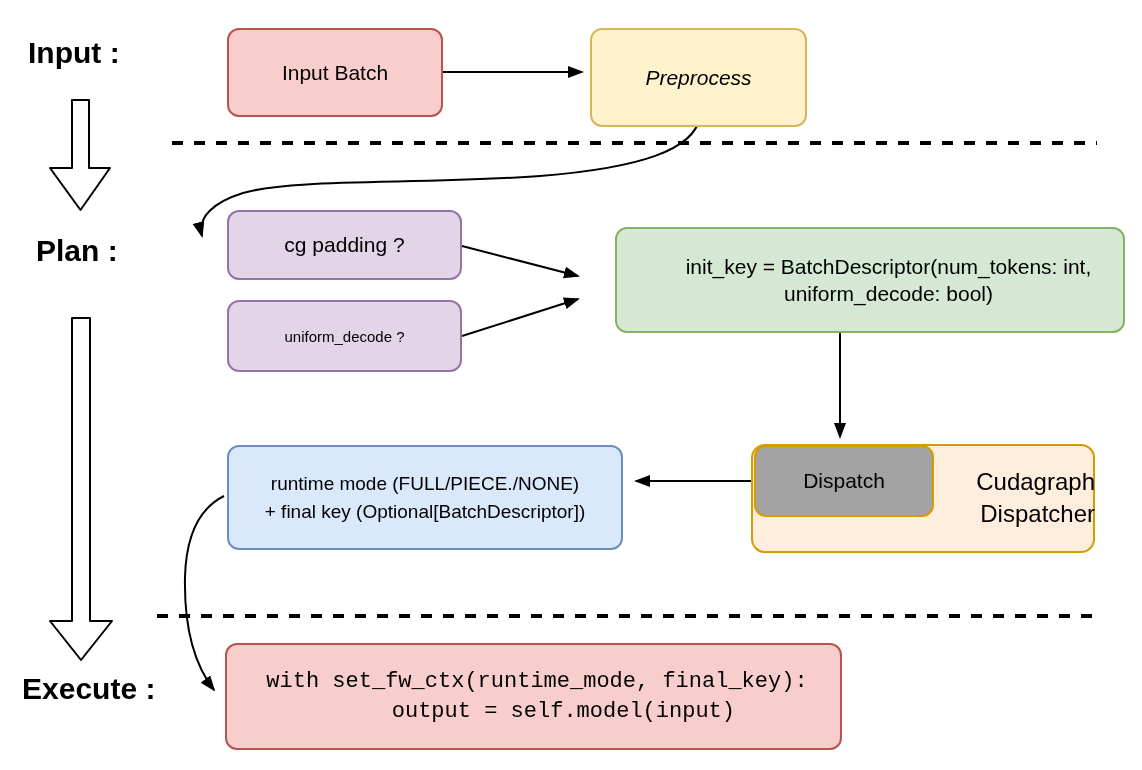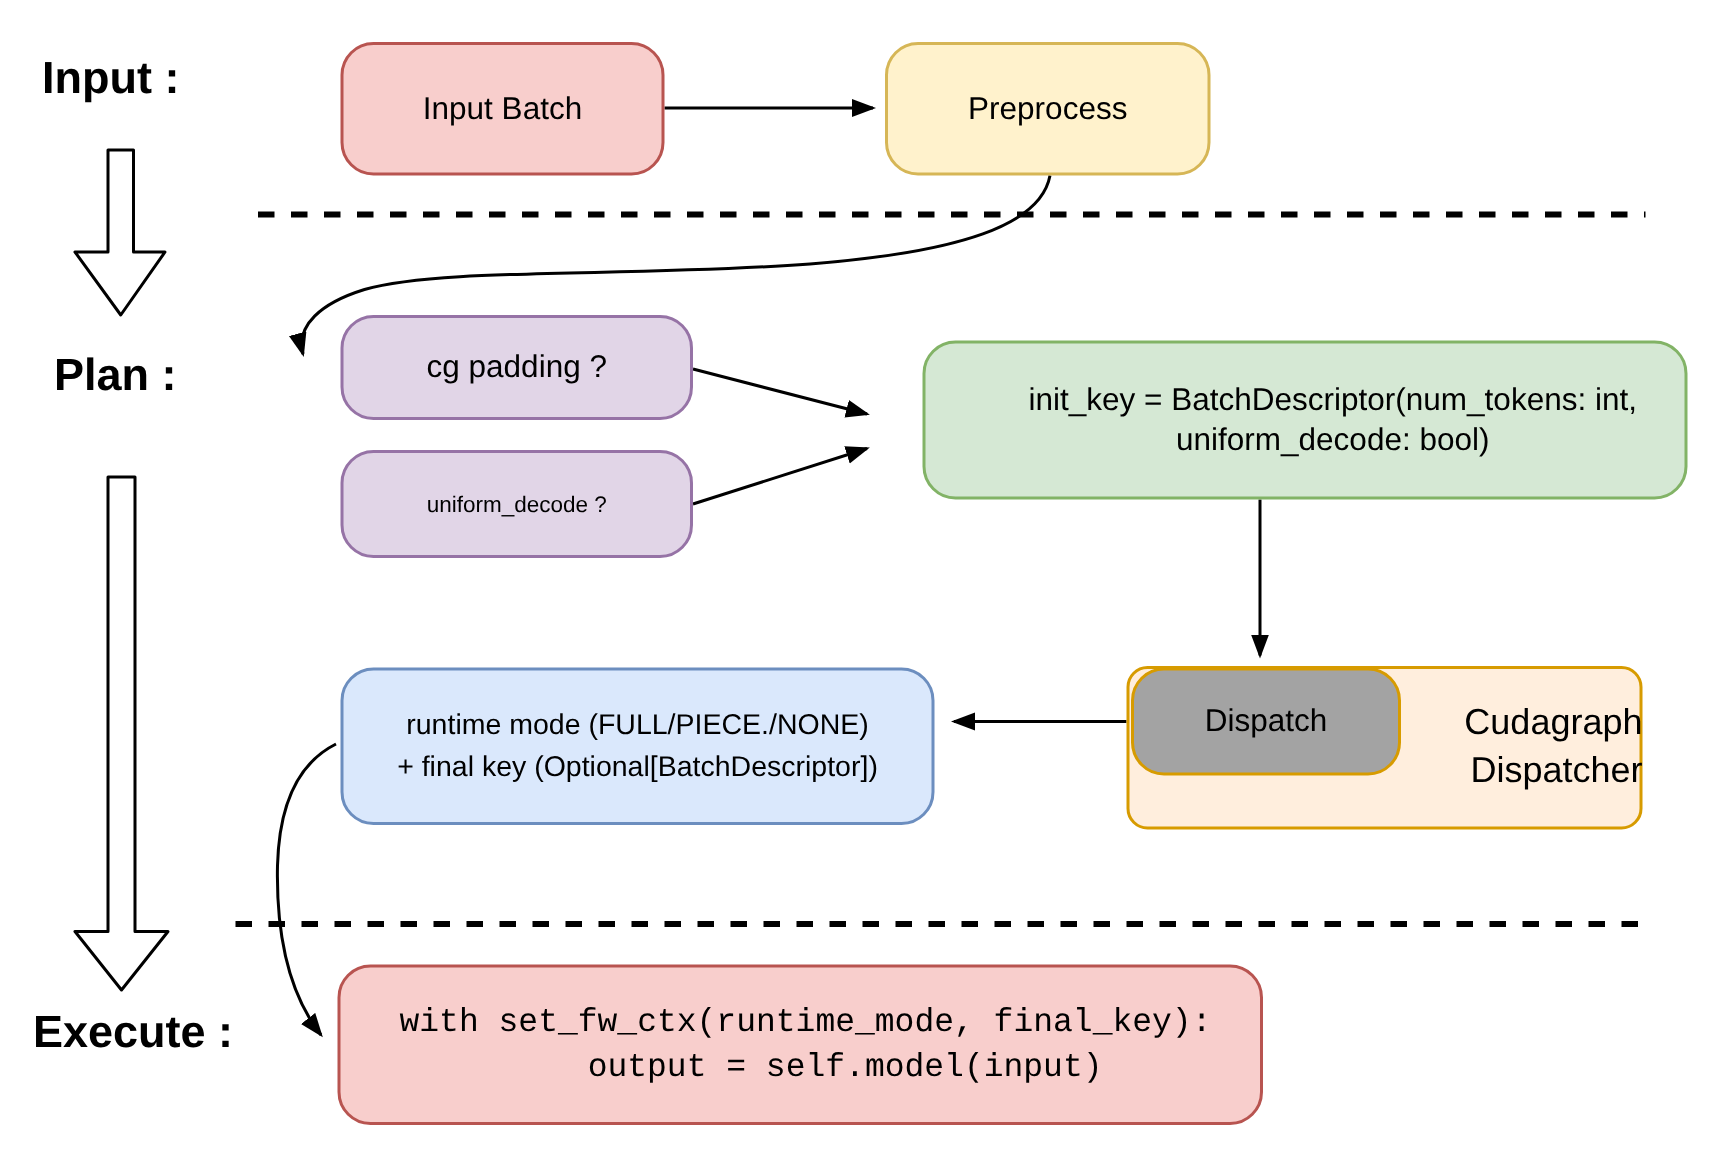--- a/index.html
+++ b/index.html
@@ -10,42 +10,42 @@
     background: #ffffff;
     font-family: "Liberation Sans", "DejaVu Sans", sans-serif;
     overflow: hidden;
   }
   svg.overlay { position: absolute; left: 0; top: 0; z-index: 1; }
   .node {
     position: absolute;
     z-index: 2;
     box-sizing: border-box;
     border: 2px solid #000;
-    border-radius: 22px;
+    border-radius: 12px;
     display: flex;
     flex-direction: column;
     align-items: center;
     justify-content: center;
     text-align: center;
     color: #000;
   }
   .section-label {
     position: absolute;
     z-index: 2;
     font-weight: 700;
     font-size: 30px;
     color: #000;
     white-space: nowrap;
   }
   #label-input   { left: 28px;  top: 36px;  }
   #label-plan    { left: 36px;  top: 234px; }
   #label-execute { left: 22px;  top: 672px; }
 
   #node-input-batch    { left: 227px; top: 28px;  width: 216px; height: 89px;  font-size: 21px; }
-  #node-preprocess     { left: 590px; top: 28px;  width: 217px; height: 89px;  font-size: 21px; }
+  #node-preprocess     { left: 590px; top: 28px;  width: 217px; height: 99px;  font-size: 21px; font-style: italic; }
   #node-cg-padding     { left: 227px; top: 210px; width: 235px; height: 70px;  font-size: 21px; }
   #node-uniform-decode { left: 227px; top: 300px; width: 235px; height: 72px;  font-size: 15px; }
   #node-init-key       { left: 615px; top: 227px; width: 510px; height: 106px; font-size: 21px; line-height: 27px; padding-left: 37px; }
   #node-cudagraph      { left: 751px; top: 444px; width: 344px; height: 109px; border-radius: 14px; }
   #node-dispatch       { left: 754px; top: 445px; width: 180px; height: 72px;  font-size: 21px; z-index: 3; }
   #cudagraph-label     { position: absolute; z-index: 3; left: 933px; top: 466px; width: 162px;
                          text-align: right; font-size: 24px; line-height: 32px; color: #000; }
   #node-runtime-mode   { left: 227px; top: 445px; width: 396px; height: 105px; font-size: 19px; line-height: 28px; }
   #node-execute-code   { left: 225px; top: 643px; width: 617px; height: 107px;
                          font-family: "Liberation Mono", "DejaVu Sans Mono", monospace;

